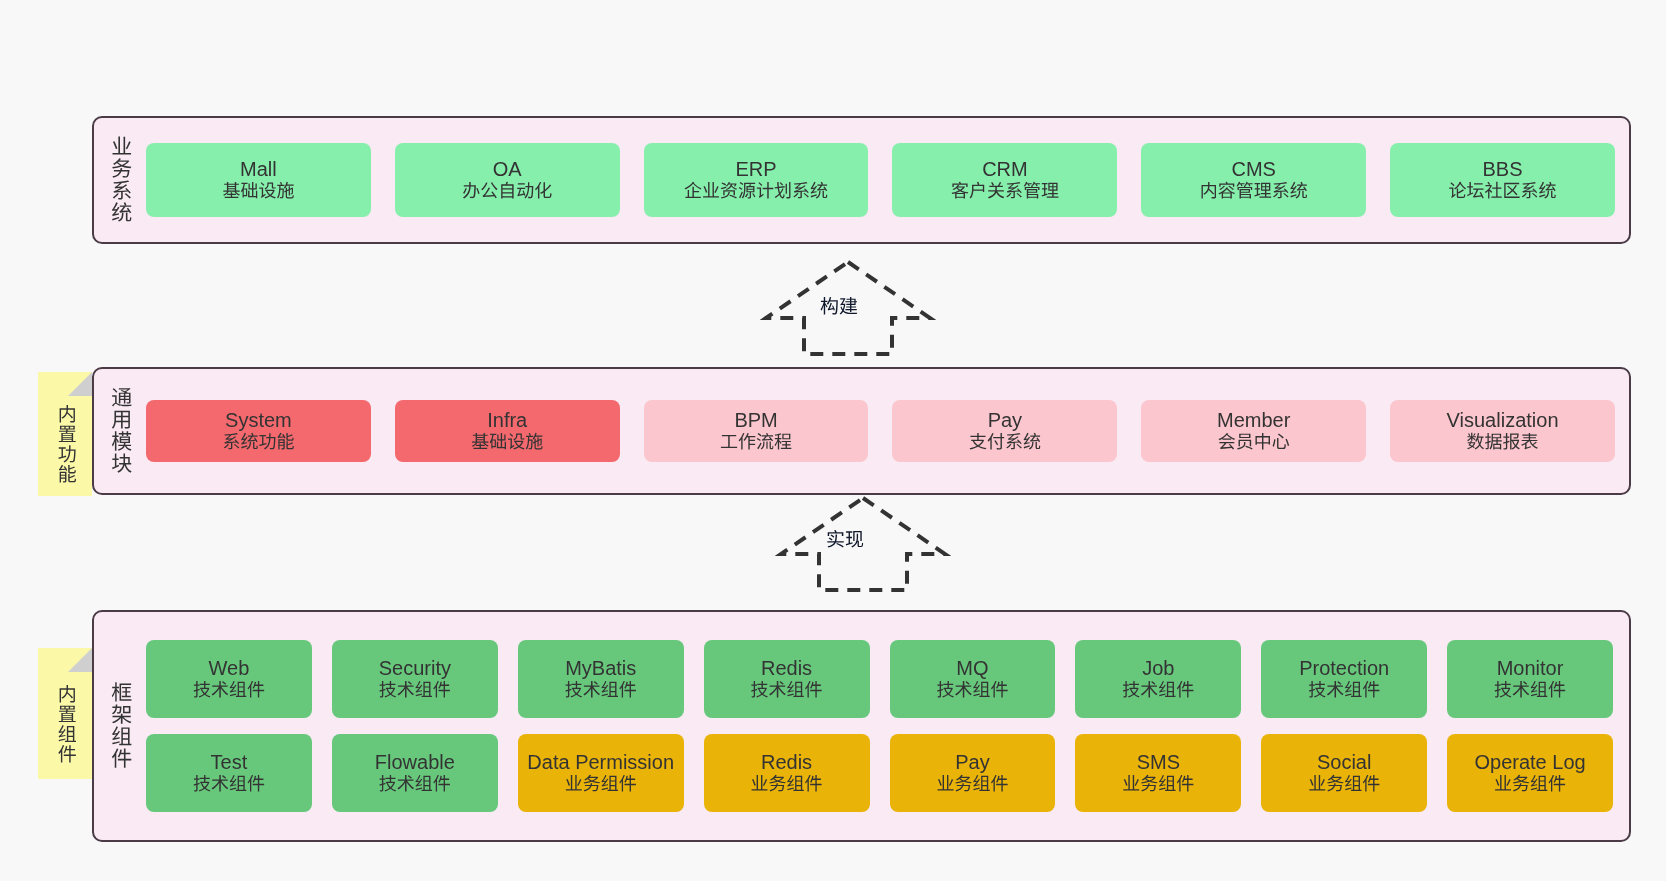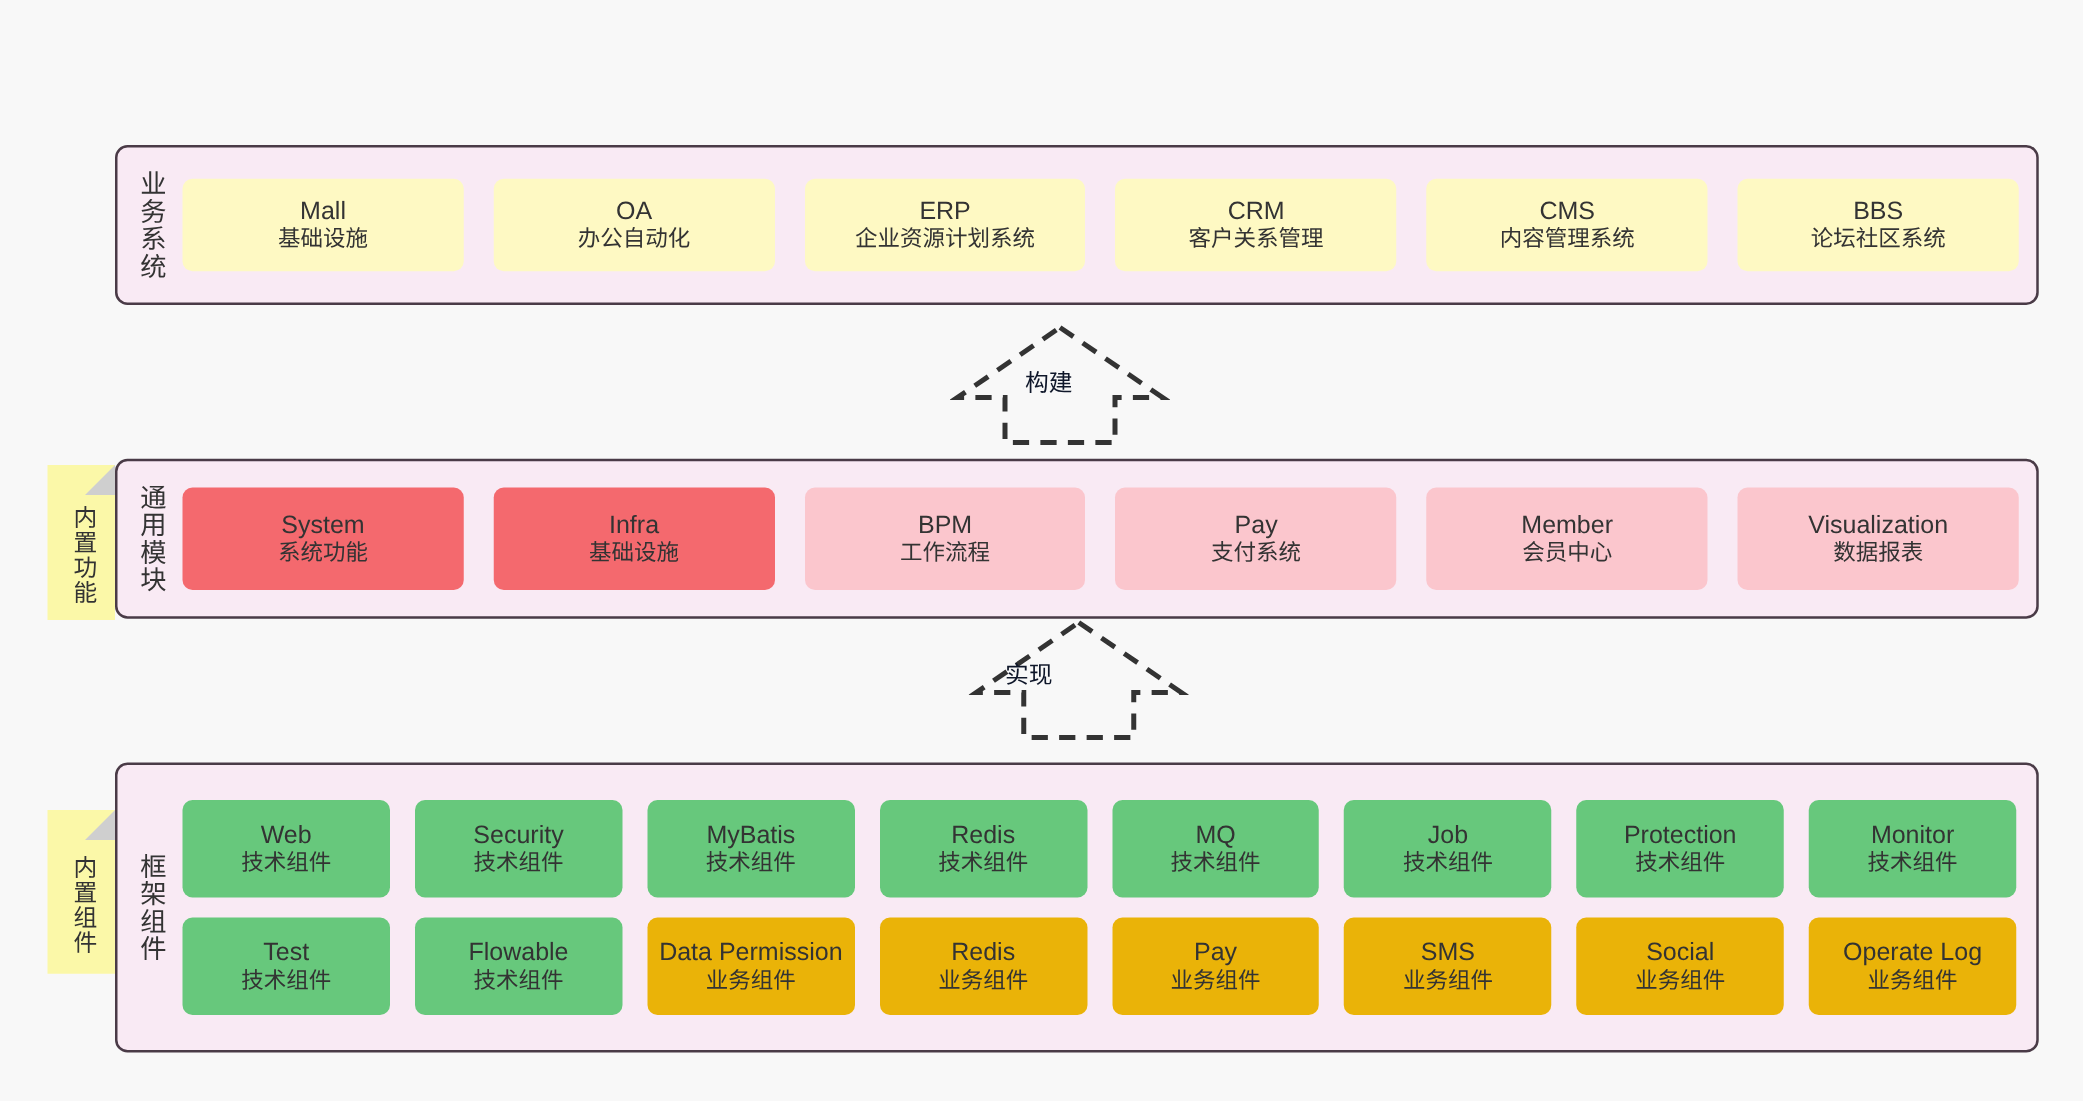--- a/index.html
+++ b/index.html
@@ -79,32 +79,32 @@
   .card .c-title {
     font-size: 20px;
     color: #333333;
   }
   .card .c-sub {
     font-size: 18px;
     color: #333333;
   }
 
   
-  .blue       { background: #fef9c3; }
+  .blue       { background: #86efac; }
   .red        { background: #f4696e; }
   .pink       { background: #fbc6cd; }
   .green      { background: #67c87c; text-align: right; }
   .lightgreen { background: #eab308; }
 
   
   #layer-business { left: 92px;  top: 116px; width: 1539px; height: 128px; }
   #layer-business .card { height: 74px; }
 
   #layer-common   { left: 92px;  top: 367px; width: 1539px; height: 128px; }
-  #layer-common .card { height: 82px; }
+  #layer-common .card { height: 62px; }
 
   #layer-framework{ left: 92px;  top: 610px; width: 1539px; height: 232px; }
   #layer-framework .card { height: 78px; }
   #layer-framework .layer-body { gap: 16px; padding: 0 16px 0 4px; }
   #layer-framework .row { gap: 20px; }
 
   
   .sticky {
     position: absolute;
     width: 54px;
@@ -148,21 +148,21 @@
   .arrow svg { display: block; width: 100%; height: 100%; }
 
   .arrow-label {
     position: absolute;
     font-size: 19px;
     color: #0f172a;
     background: transparent;
     white-space: nowrap;
   }
   #arrow-build-label { left: 820px; top: 291px; }
-  #arrow-impl-label  { left: 804px; top: 524px; text-align: right; }
+  #arrow-impl-label  { left: 826px; top: 524px; text-align: right; }
 </style>
 </head>
 <body>
 
 <div class="canvas">
 
   <div class="layer" id="layer-business">
     <div class="layer-title">业务系统</div>
     <div class="layer-body">
       <div class="row">

